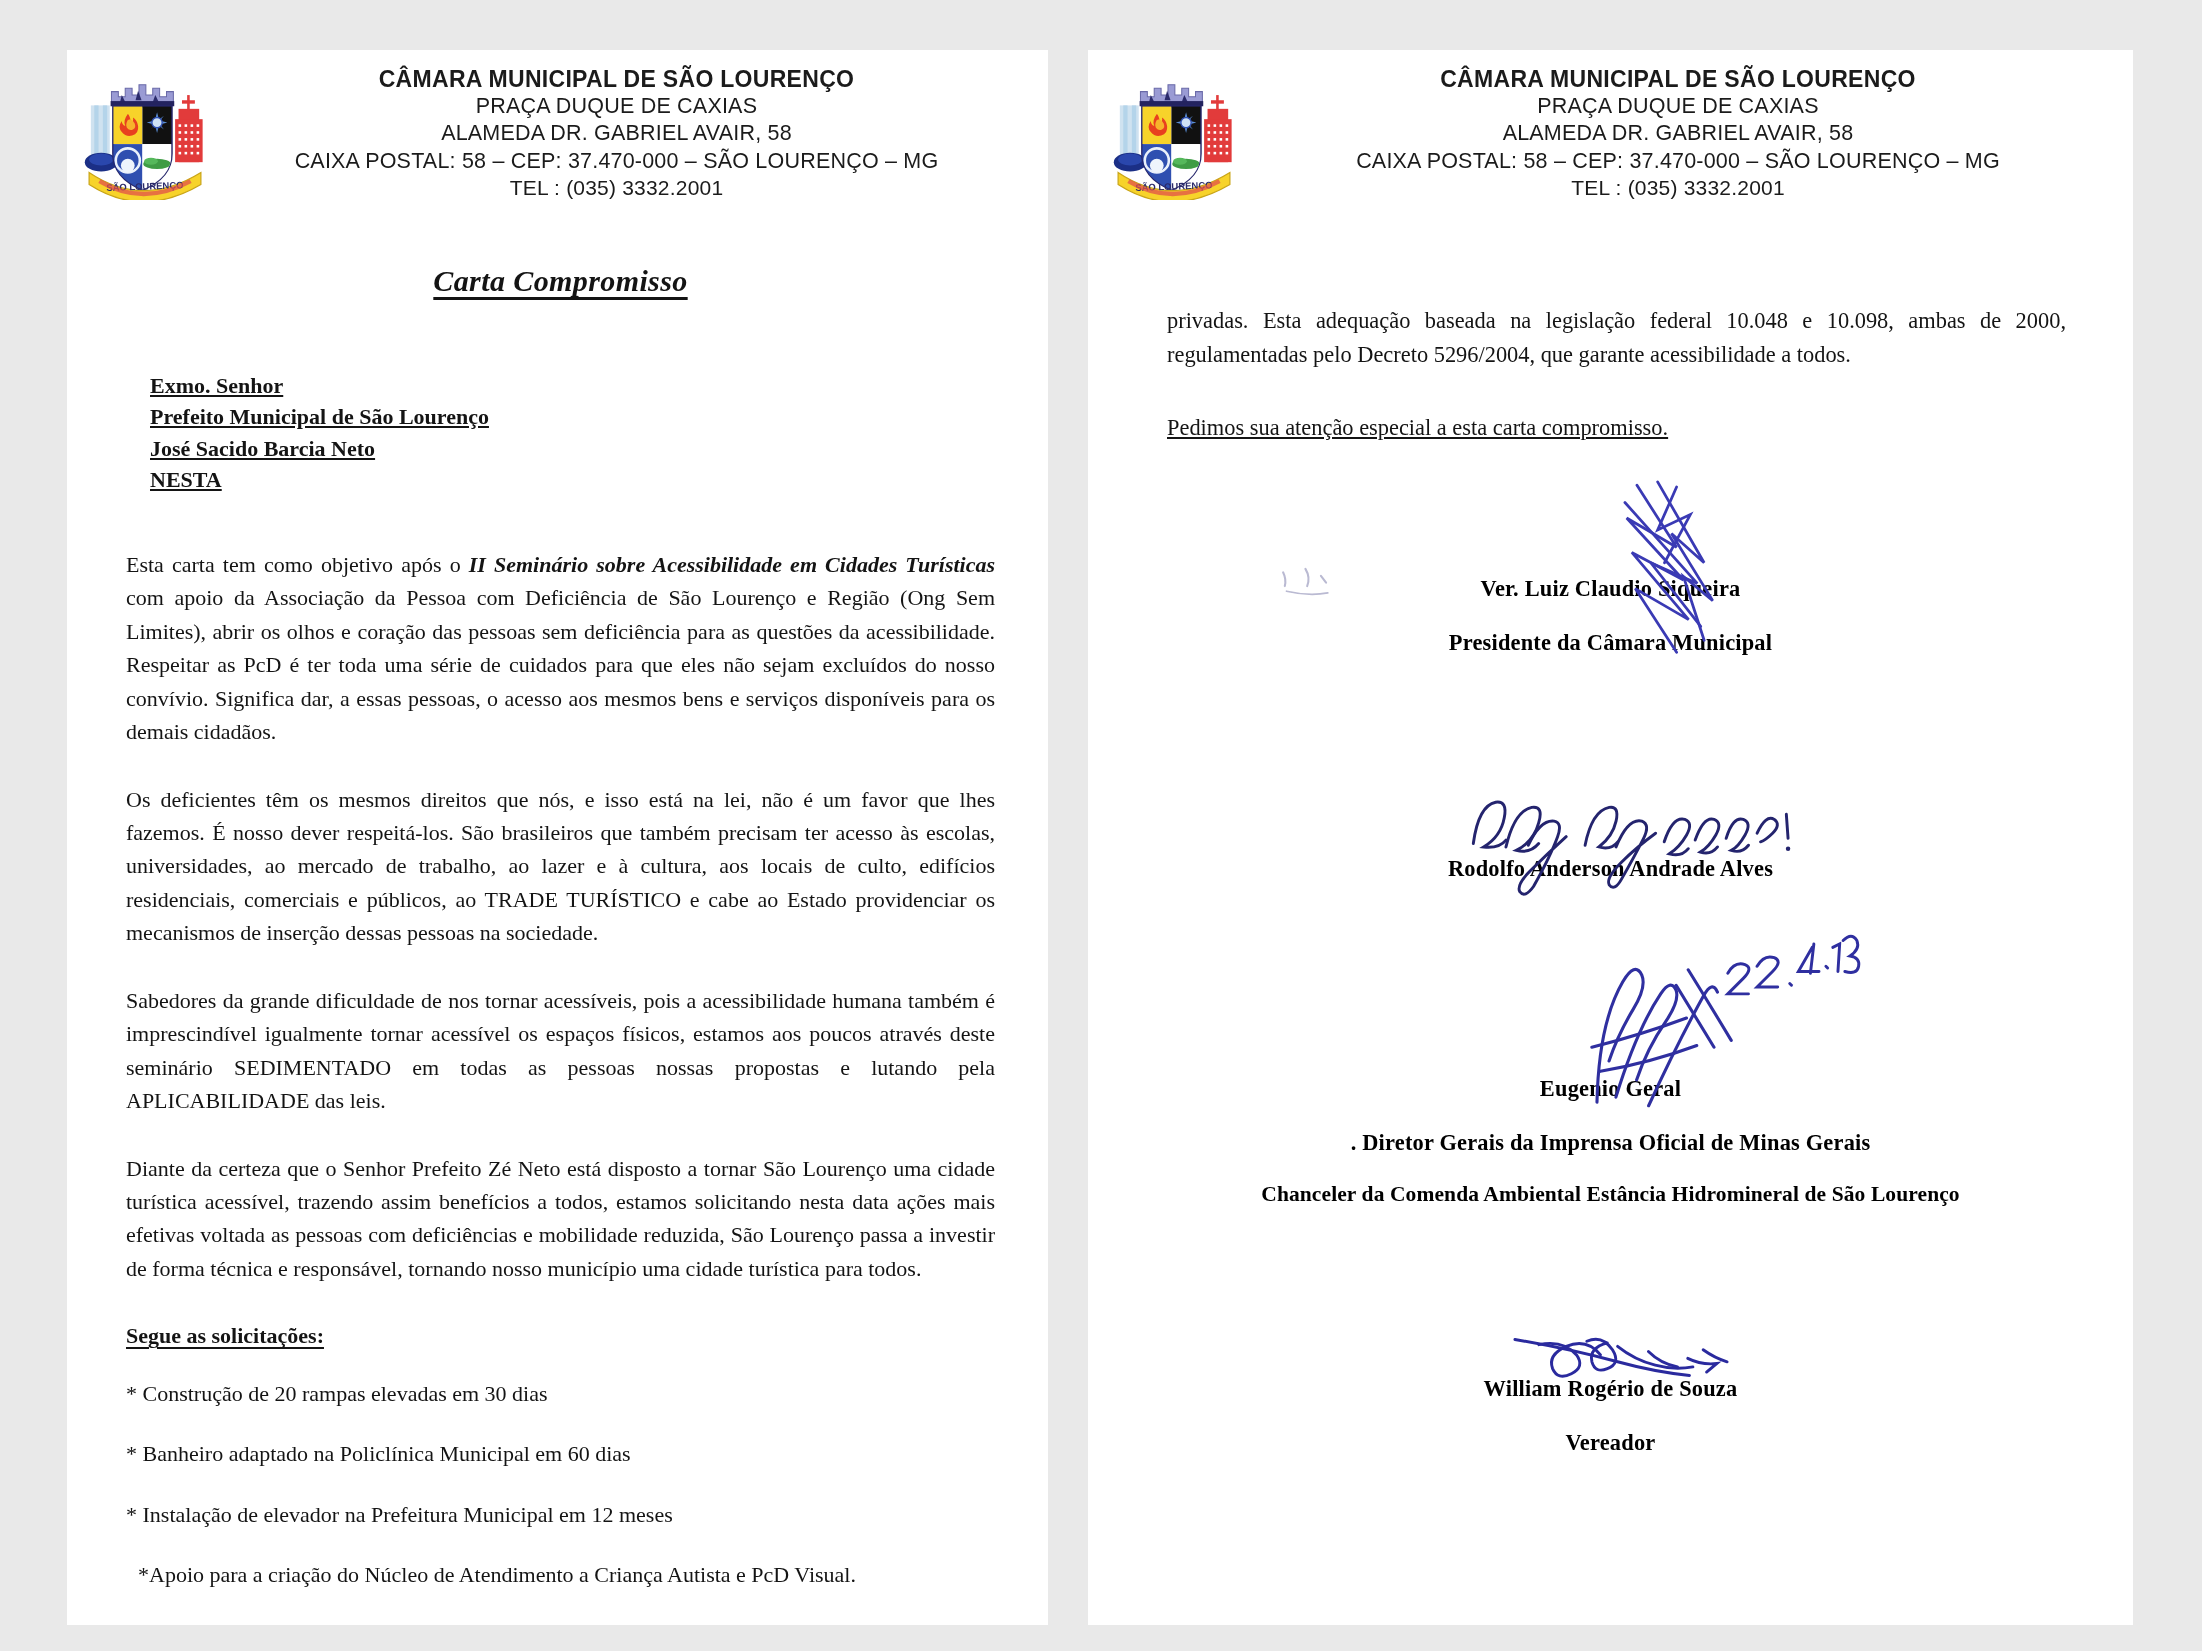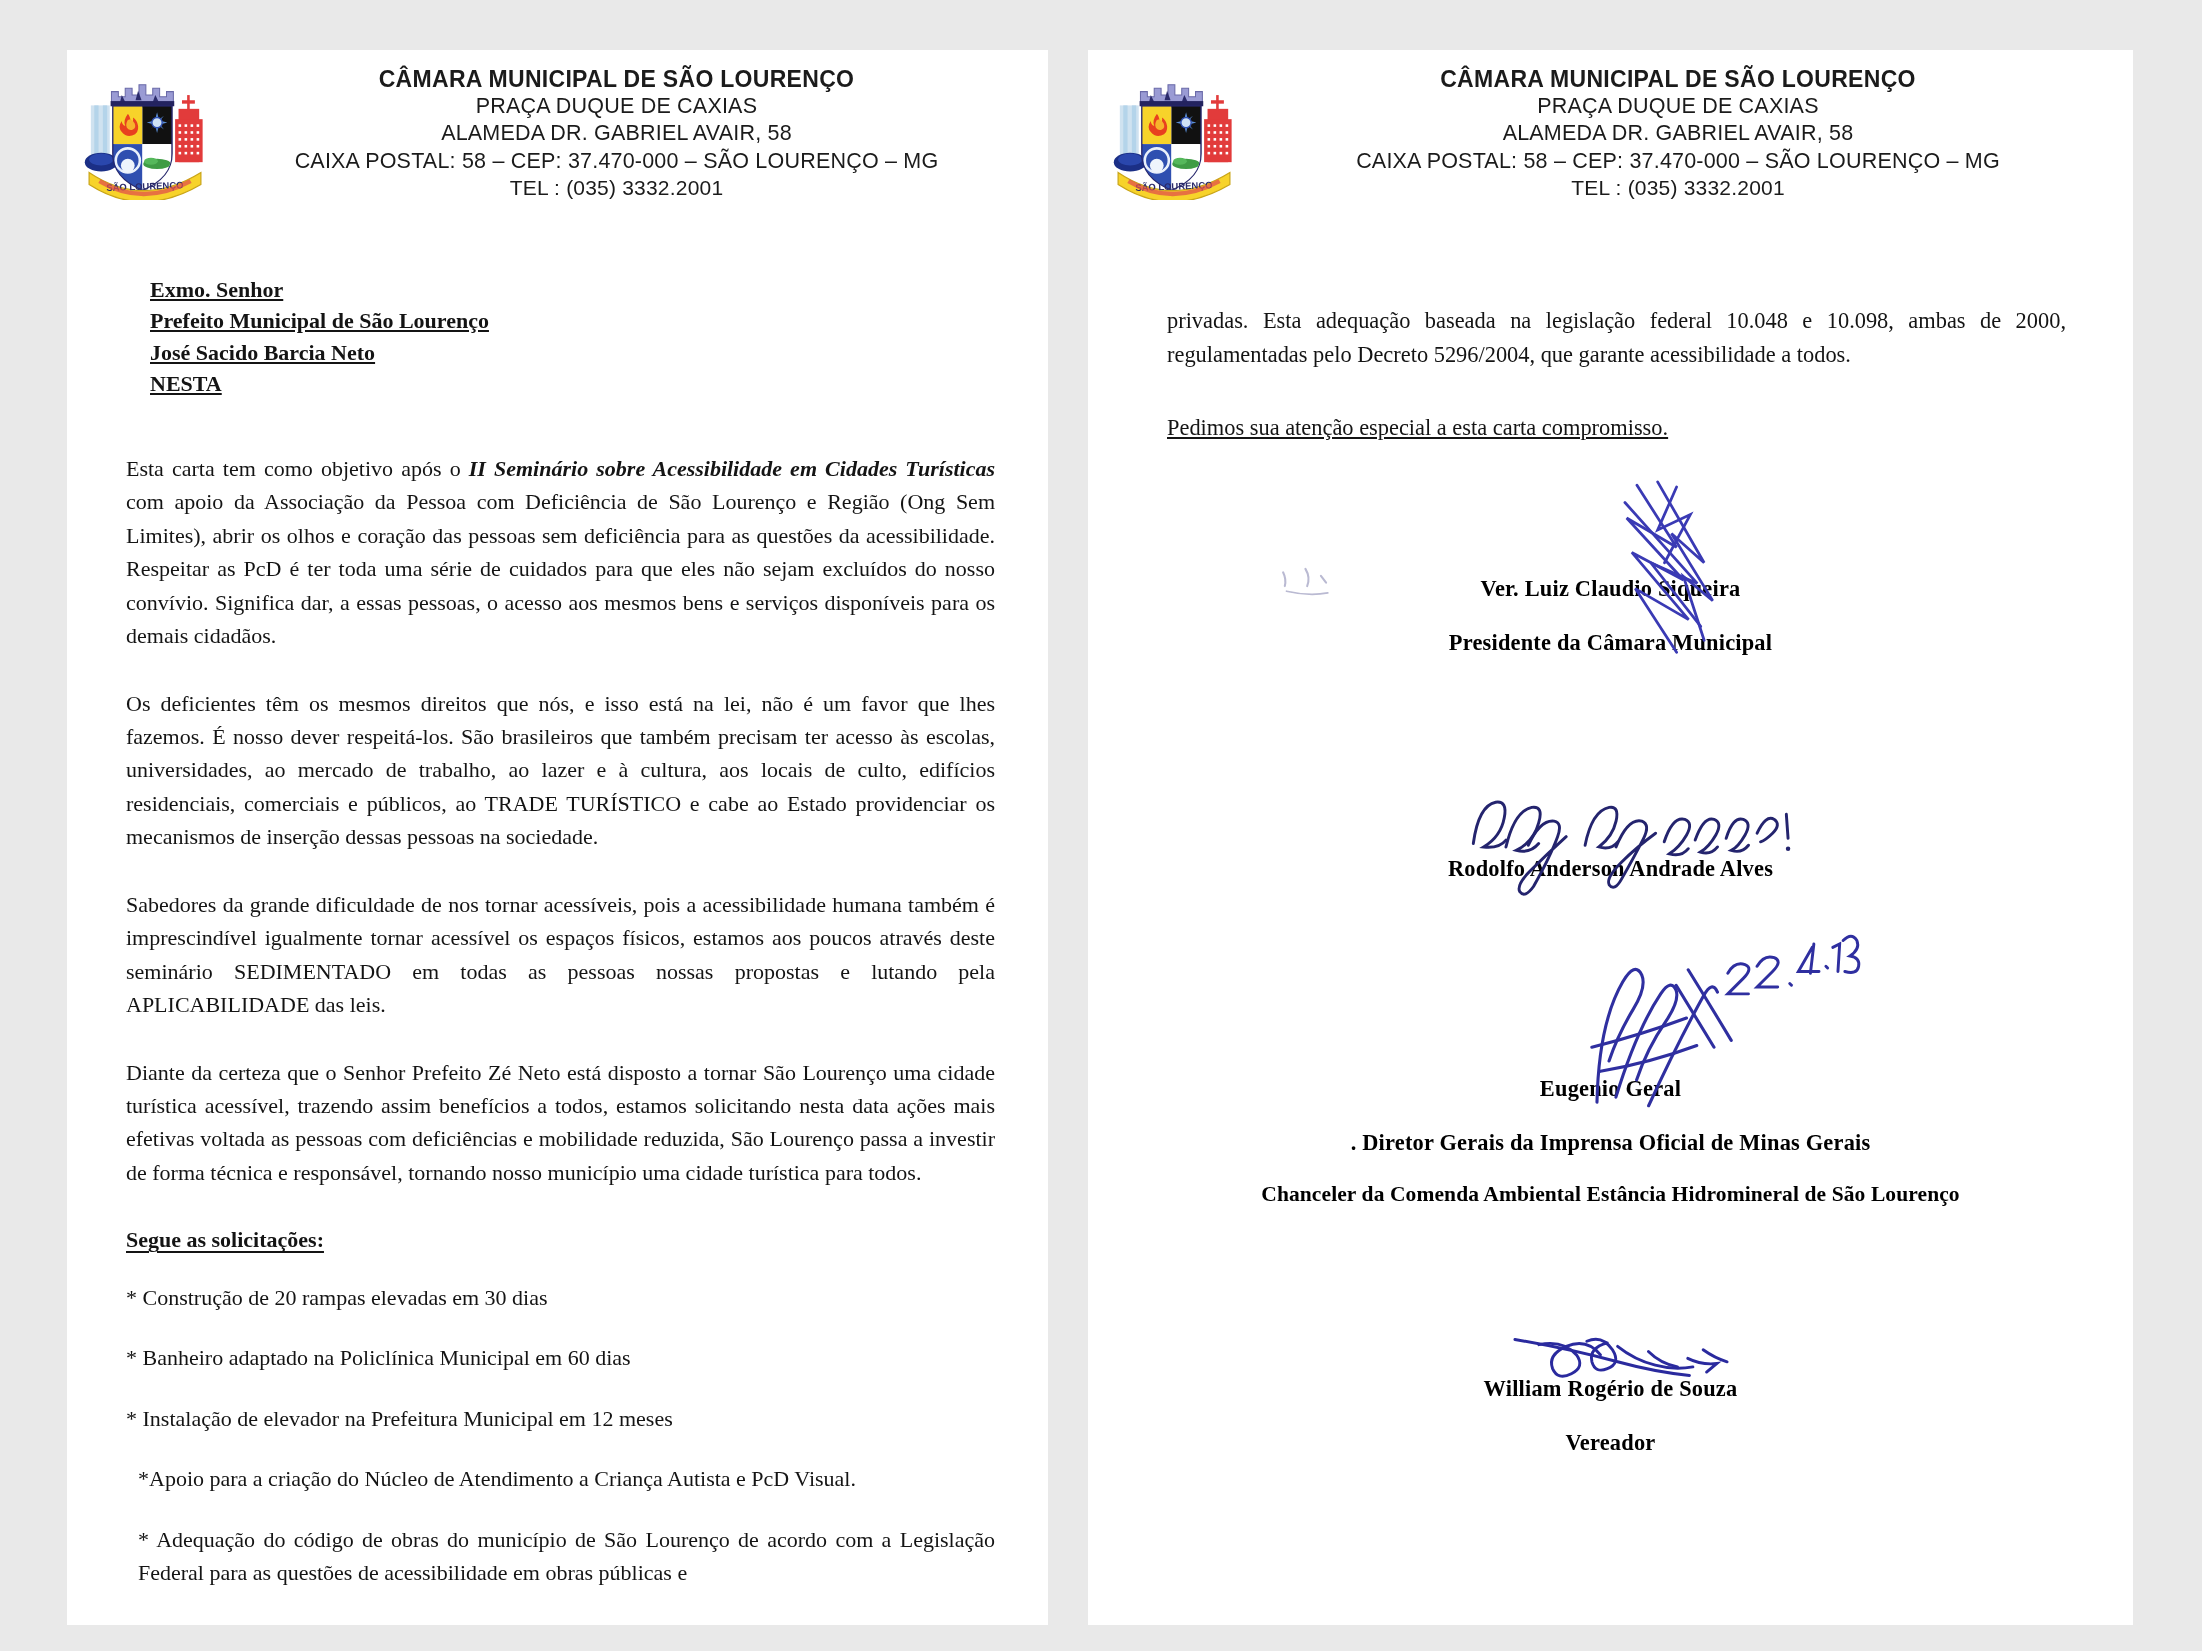--- a/index.html
+++ b/index.html
@@ -254,20 +254,21 @@
       <div class="head-text">
         <div class="head-line-1">CÂMARA MUNICIPAL DE SÃO LOURENÇO</div>
         <div class="head-line">PRAÇA DUQUE DE CAXIAS</div>
         <div class="head-line">ALAMEDA DR. GABRIEL AVAIR, 58</div>
         <div class="head-line">CAIXA POSTAL: 58 – CEP: 37.470-000 – SÃO LOURENÇO – MG</div>
         <div class="head-line tel">TEL : (035) 3332.2001</div>
       </div>
     </div>
 
     <div class="doc-body">
+      <div class="doc-title">Carta Compromisso</div>
 
       <div class="addressee">
         <div>Exmo. Senhor</div>
         <div>Prefeito Municipal de São Lourenço</div>
         <div>José Sacido Barcia Neto</div>
         <div>NESTA</div>
       </div>
 
       <p class="para first">Esta carta tem como  objetivo após o <i>II Seminário sobre Acessibilidade em Cidades Turísticas</i> com apoio da Associação da Pessoa com Deficiência de São Lourenço e Região (Ong Sem Limites), abrir os olhos e coração das pessoas sem deficiência para as questões da acessibilidade. Respeitar as PcD é ter toda uma série de cuidados para que eles não sejam excluídos do nosso convívio. Significa dar, a essas pessoas, o acesso aos mesmos bens e serviços disponíveis para os demais cidadãos.</p>
       <p class="para">Os deficientes têm os mesmos direitos que nós, e isso está na lei, não é um favor que lhes fazemos. É nosso dever respeitá-los. São brasileiros que também precisam ter acesso às escolas, universidades, ao mercado de trabalho, ao lazer e à cultura, aos locais de culto, edifícios residenciais, comerciais e públicos, ao TRADE TURÍSTICO e cabe ao Estado providenciar os mecanismos de inserção dessas pessoas na sociedade.</p>

